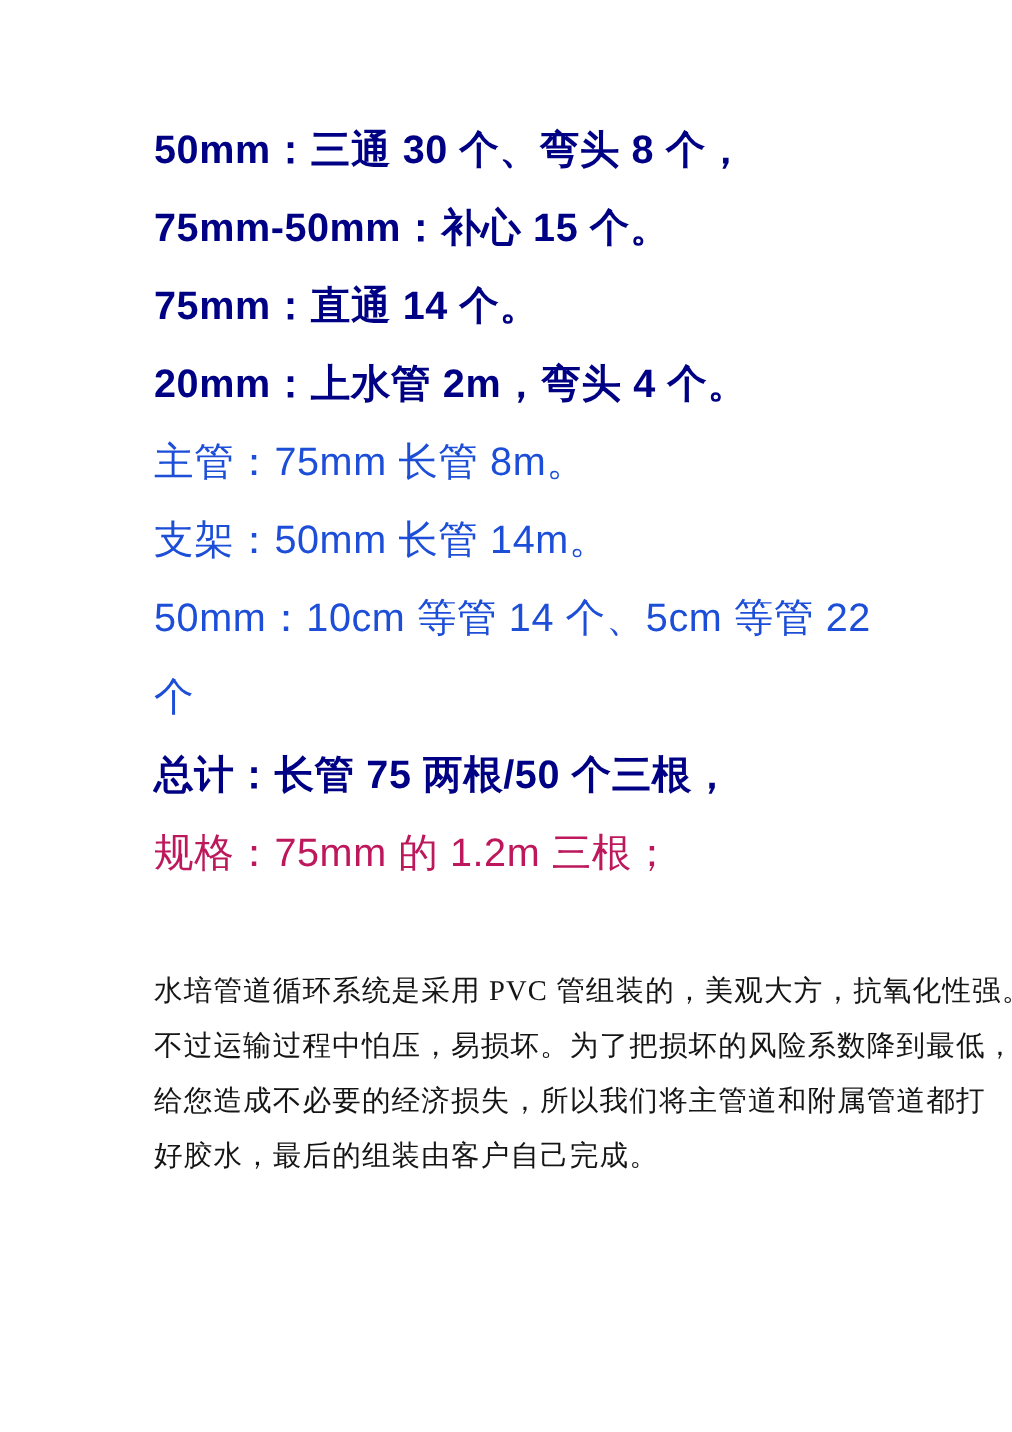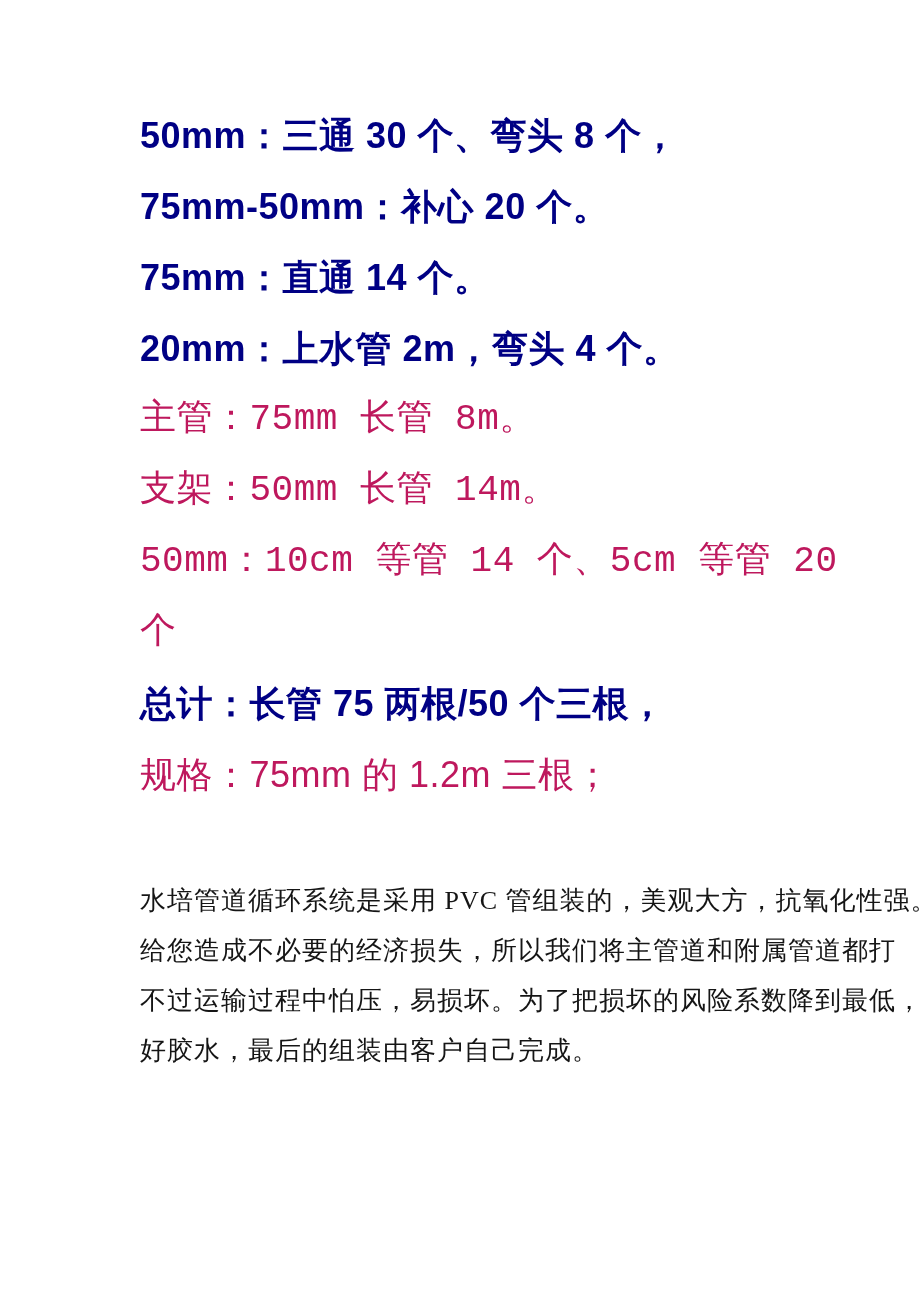--- a/index.html
+++ b/index.html
@@ -21,23 +21,22 @@
     font-size: 36px;
     line-height: 71px;
     white-space: nowrap;
     letter-spacing: 0.5px;
   }
   .line.navy {
     color: #000084;
     font-weight: bold;
   }
   .line.plain {
-    color: #be185d;
+    color: #1d4ed8;
     font-weight: normal;
-    font-family: Liberation Mono, monospace;
   }
   .line.red {
     color: #be185d;
     font-weight: normal;
   }
   
   .description {
     margin-top: 66px;
     font-family: "Liberation Serif", "DejaVu Serif", serif;
   }
@@ -60,32 +59,32 @@
     white-space: nowrap;
   }
 </style>
 </head>
 <body>
 
 <div class="page">
 
   <div class="spec-list">
     <div class="line navy">50mm：三通 30 个、弯头 8 个，</div>
-    <div class="line navy">75mm-50mm：补心 20 个。</div>
+    <div class="line navy">75mm-50mm：补心 15 个。</div>
     <div class="line navy">75mm：直通 14 个。</div>
     <div class="line navy">20mm：上水管 2m，弯头 4 个。</div>
     <div class="line plain">主管：75mm 长管 8m。</div>
     <div class="line plain">支架：50mm 长管 14m。</div>
-    <div class="line plain">50mm：10cm 等管 14 个、5cm 等管 20</div>
+    <div class="line plain">50mm：10cm 等管 14 个、5cm 等管 22</div>
     <div class="line plain">个</div>
     <div class="line navy">总计：长管 75 两根/50 个三根，</div>
     <div class="line red">规格：75mm 的 1.2m 三根；</div>
   </div>
 
   <div class="description">
     <div class="para-line">水培管道循环系统是采用 PVC 管组装的，美观大方，抗氧化性强。</div>
+    <div class="para-line">不过运输过程中怕压，易损坏。为了把损坏的风险系数降到最低，</div>
     <div class="para-line">给您造成不必要的经济损失，所以我们将主管道和附属管道都打</div>
-    <div class="para-line">不过运输过程中怕压，易损坏。为了把损坏的风险系数降到最低，</div>
     <div class="para-line">好胶水，最后的组装由客户自己完成。</div>
     <div class="footer-note">管道上有做 A、B、C....G、H 等标记，客户拿到货后请按下</div>
   </div>
 
 </div>
 
 </body></html>

